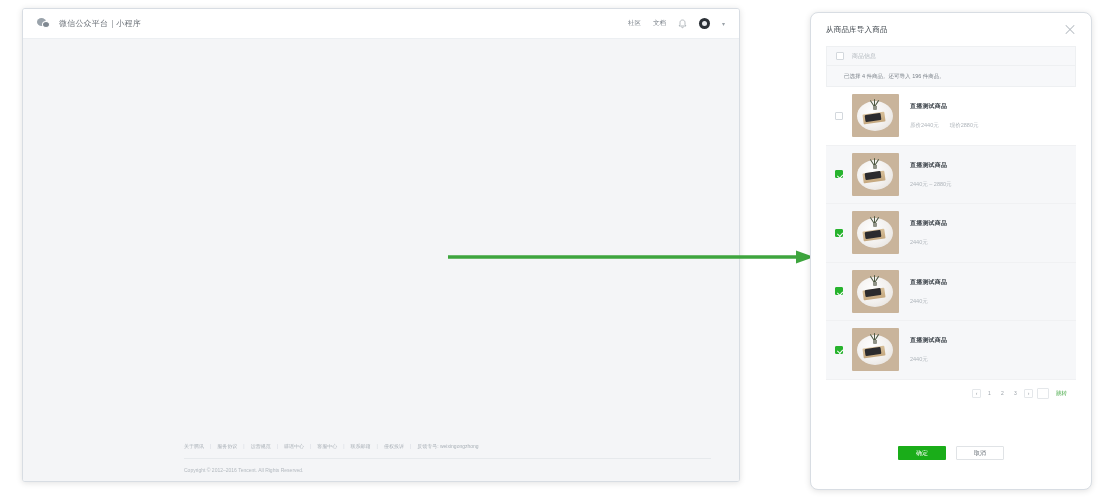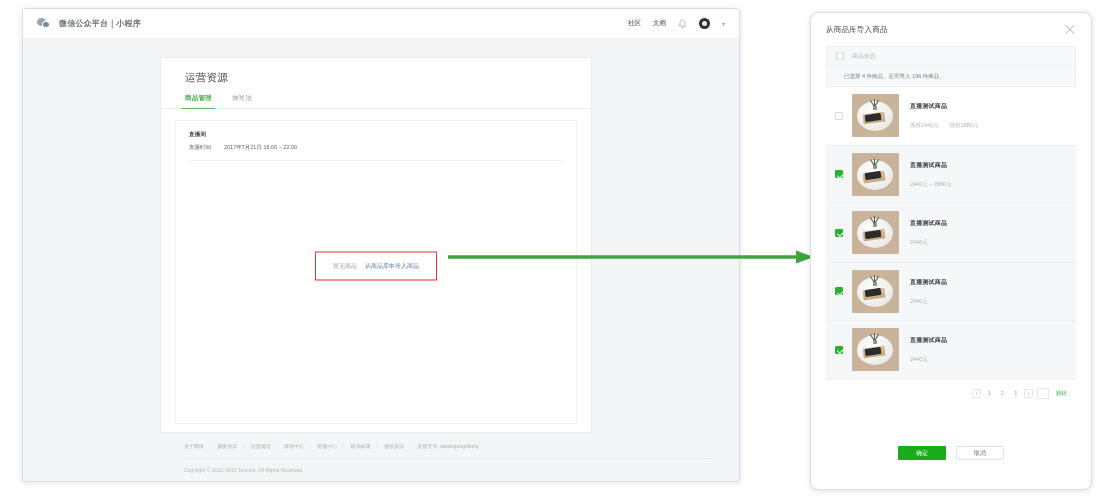--- a/index.html
+++ b/index.html
@@ -15,21 +15,21 @@
   #browser-window{
     position:absolute;left:22px;top:8px;width:716px;height:472px;
     background:#ffffff;
     border:1px solid #d8dde3;
     border-radius:3px;
     box-shadow:0 1px 6px rgba(0,0,0,.12);
     overflow:hidden;
   }
   #browser-topbar{
     height:30px;background:#ffffff;border-bottom:1px solid #eceff2;
-    display:flex;align-items:center;padding:0 14px;box-sizing:border-box;font-weight:bold;
+    display:flex;align-items:center;padding:0 14px;box-sizing:border-box;
   }
   .wx-logo{
     width:13px;height:11px;position:relative;flex:0 0 auto;margin-right:9px;
   }
   .wx-logo .b1{position:absolute;left:0;top:0;width:9px;height:8px;border-radius:50%;background:#9aa3ab;}
   .wx-logo .b2{position:absolute;left:5px;top:3px;width:8px;height:7px;border-radius:50%;background:#7f8891;border:1px solid #fff;box-sizing:border-box;}
   #brand-text{font-size:8px;color:#6b7178;letter-spacing:.2px;}
   #topbar-right{margin-left:auto;display:flex;align-items:center;gap:12px;}
   .topnav-link{font-size:6.5px;color:#7b828a;}
   .bell{width:9px;height:10px;position:relative;display:inline-block;}
@@ -222,44 +222,20 @@
       </span>
       <span class="avatar">
           <span class="in"></span>
         </span>
       <span class="chev">▾</span>
     </div>
   </div>
 
   <div id="page-body">
 
-    <div id="content-card">
-      <div id="page-title">运营资源</div>
-
-      <div id="tabs">
-        <div class="tab active">商品管理</div>
-        <div class="tab">抽奖池</div>
-      </div>
-
-      <div id="panel">
-        <div id="room-label">直播间</div>
-        <div id="room-time-row">
-          <span id="room-time-label">直播时间</span>
-          <span id="room-time-value">2017年7月21日 16:00 – 22:00</span>
-        </div>
-        <div id="panel-divider"></div>
-
-        <div id="empty-wrap">
-          <div id="empty-box">
-            <span id="empty-text">暂无商品</span>
-            <span id="import-link">从商品库中导入商品</span>
-          </div>
-        </div>
-      </div>
-    </div>
 
     <div id="footer">
       <div id="footer-links">
         <span class="flink">关于腾讯</span>
         <span class="fsep">|</span>
         <span class="flink">服务协议</span>
         <span class="fsep">|</span>
         <span class="flink">运营规范</span>
         <span class="fsep">|</span>
         <span class="flink">辟谣中心</span>

